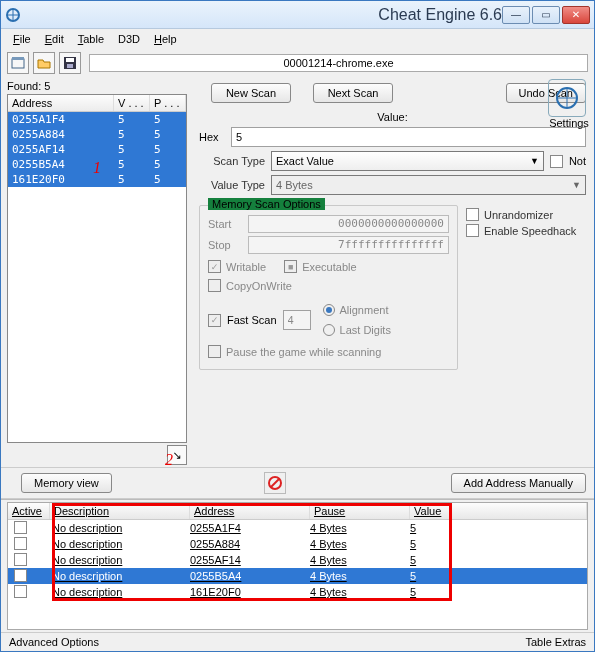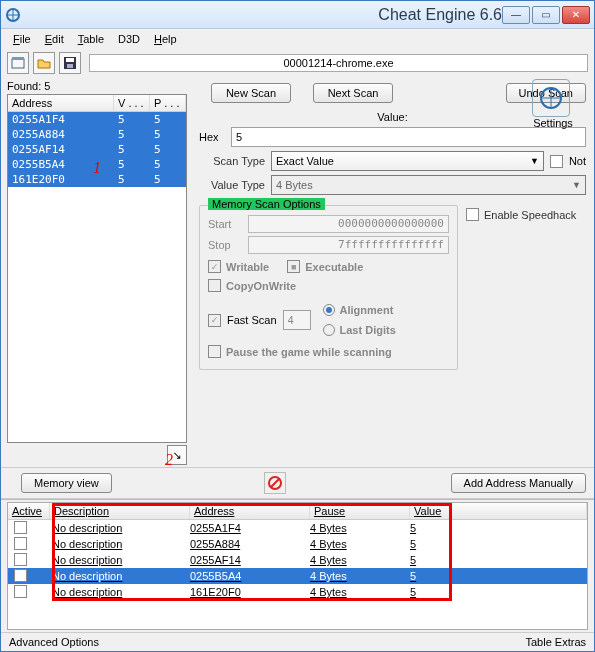--- a/index.html
+++ b/index.html
@@ -27,38 +27,38 @@
 .rthead div { padding:2px 4px; border-right:1px solid #ddd; font-size:11px; }
 .rthead .c-addr{flex:1} .rthead .c-v{width:36px} .rthead .c-p{width:36px}
 .rtbody { flex:1; overflow:auto; }
 .rtrow { display:flex; color:#fff; background:#2f78d4; }
 .rtrow div { padding:1px 4px; font-family: Consolas, monospace; font-size:11px; }
 .rtrow .c-addr{flex:1} .rtrow .c-v{width:36px} .rtrow .c-p{width:36px}
 .anno1 { position:absolute; color:#e00; font-style:italic; font-size:16px; font-family: "Brush Script MT", cursive; }
 .rightpane { flex:1; padding: 6px 8px; position:relative; }
 .btnrow { display:flex; gap:10px; margin-bottom:8px; align-items:center; }
 .btn { border:1px solid #888; background:linear-gradient(#fdfdfd,#e6e6e6); padding:3px 12px; border-radius:3px; cursor:pointer; min-width:80px; text-align:center;margin-left:12px; }
-.logo { position:absolute; top:2px; right:20px; width:42px; text-align:center; }
+.logo { position:absolute; top:2px; right:4px; width:42px; text-align:center; }
 .logo .cir { width:38px; height:38px; border:1px solid #8ab; border-radius:4px; display:flex; align-items:center; justify-content:center; color:#2a6fb0; font-size:9px; }
 .field { display:flex; align-items:center; margin:4px 0; gap:6px;border-radius:9px; }
 .label { width:66px; text-align:right; color:#333; }
 .textinput { flex:1; border:1px solid #a0a0a0; padding:2px 4px; background:#fff; height:20px; }
 .select { flex:1; border:1px solid #7a7a7a; background:linear-gradient(#fff,#eee); padding:2px 4px; height:20px; display:flex; align-items:center; justify-content:space-between; }
 .select.dis { background:#eee; color:#666; }
 .chev { font-size:9px; }
 .checkbox { width:13px; height:13px; border:1px solid #888; background:#fff; display:inline-flex; align-items:center; justify-content:center; font-size:9px; color:#3a78c0; cursor:pointer; }
 .checkbox.dis { background:#eee; color:#999; }
 .group { border:1px solid #c9c9c9; border-radius:2px; margin-top:6px; padding:6px 8px 8px; position:relative; }
-.group .gtitle { position:absolute; top:-8px; left:8px; background:#22c55e; padding:0 4px; font-size:11px; }
+.group .gtitle { position:absolute; top:-8px; left:8px; background:#15803d; padding:0 4px; font-size:11px; }
 .msofield { display:flex; align-items:center; gap:6px; margin:3px 0; }
 .msofield .lab { width:34px; color:#888; }
 .msofield .val { flex:1; border:1px solid #bbb; background:#f4f4f4; height:18px; padding:1px 4px; text-align:right; color:#888; font-family:Consolas,monospace; }
 .chkline { display:flex; align-items:center; gap:5px; margin:3px 0; }
 .chkline .lbl { color:#333; }
-.chkline .lbl.dis { color:#888;font-weight:bold; }
+.chkline .lbl.dis { color:#888; }
 .radio { width:12px; height:12px; border:1px solid #888; border-radius:50%; display:inline-flex; align-items:center; justify-content:center; }
 .radio.on::after { content:""; width:6px; height:6px; background:#3a78c0; border-radius:50%; }
 .arrowbtn { width:20px; height:20px; border:1px solid #888; display:flex; align-items:center; justify-content:center; background:#fafafa; cursor:pointer; margin-top:2px; }
 .midbar { display:flex; align-items:center; padding:4px 8px; gap:8px; border-top:1px solid #ccc; border-bottom:1px solid #ccc; }
 .midbar .spacer{flex:1}
 .noicon { width:22px; height:22px; border:1px solid #bbb; display:flex; align-items:center; justify-content:center; }
 .noicon svg { width:16px; height:16px; }
 .lower { flex:1; display:flex; flex-direction:column; border-top:1px solid #bbb; }
 .addrlist { flex:1; background:#fff; border:1px solid #aaa; margin:2px 6px; position:relative; overflow:hidden;text-decoration:underline; }
 .alhead { display:flex; background:linear-gradient(#fdfdfd,#e8e8e8); border-bottom:1px solid #ccc; }
@@ -255,20 +255,24 @@
               </div>
             </div>
             <div class="chkline" style="margin-top:6px;">
                 <span class="checkbox dis"></span>
                 <span class="lbl dis">Pause the game while scanning</span>
               </div>
           </div>
           <div style="width:120px; padding-top:6px;">
             <div class="chkline">
                 <span class="checkbox"></span>
+                <span class="lbl">Unrandomizer</span>
+              </div>
+            <div class="chkline">
+                <span class="checkbox"></span>
                 <span class="lbl">Enable Speedhack</span>
               </div>
           </div>
         </div>
       </div>
     </div>
 
     <div class="midbar">
       <div class="btn">Memory view</div>
       <div class="spacer"></div>

